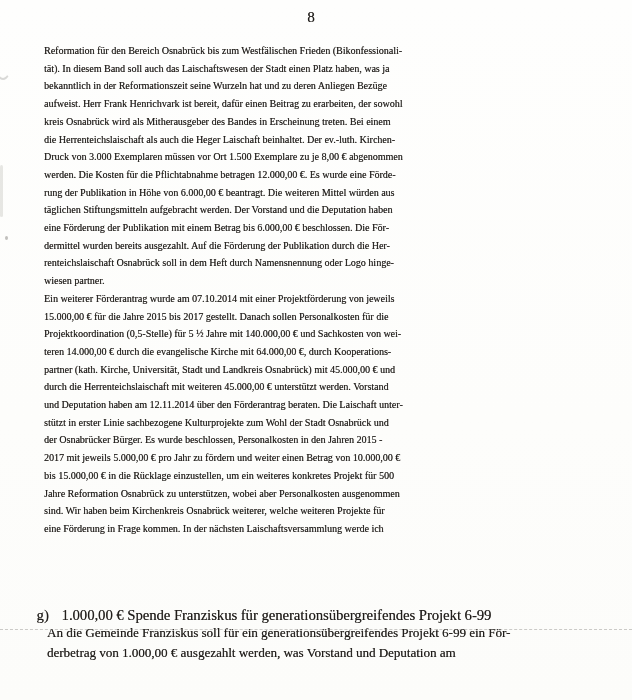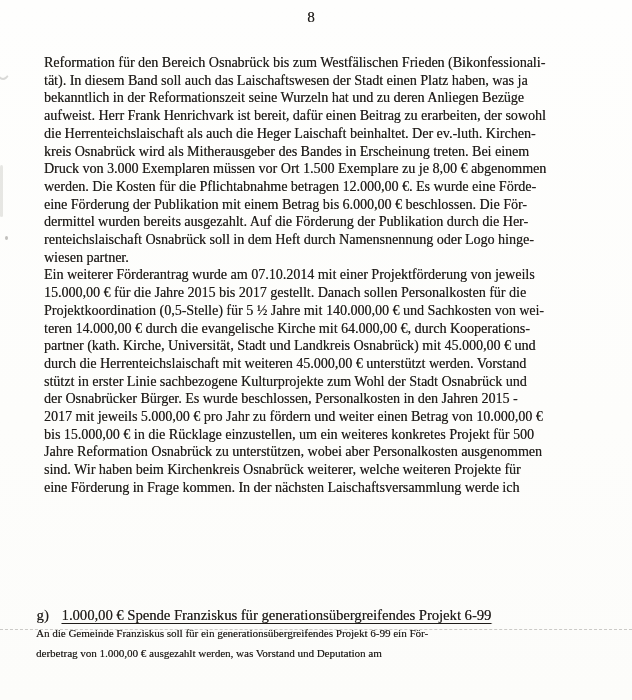--- a/index.html
+++ b/index.html
@@ -20,44 +20,43 @@
   .page-number {
     position: absolute;
     top: 8px; left: 0;
     width: 622px;
     text-align: center;
     font-size: 15px;
     line-height: 18px;
   }
   .main-text {
     position: absolute;
-    left: 44px; top: 54px;
+    left: 44px; top: 42px;
     width: 582px;
-    font-size: 14px;
+    font-size: 10px;
     line-height: 17.7px;
   }
   .text-line { white-space: pre; }
   .heading-row {
     position: absolute;
     left: 22px; top: 588px;
     font-size: 14.6px;
     line-height: 18px;
     white-space: pre;
   }
   .heading-marker { display: inline-block; width: 25px; }
   .heading-title {
-    text-decoration: underline;
     text-decoration-thickness: 1.3px;
     text-underline-offset: 2.5px;
   }
   .closing-par {
     position: absolute;
-    left: 36px; top: 623px;
+    left: 47px; top: 623px;
     width: 578px;
-    font-size: 11px;
+    font-size: 13px;
     line-height: 20.4px;
   }
   
   .artifact-dash-line {
     position: absolute;
     top: 629px; left: 0;
     width: 632px; height: 0;
     border-top: 1px dashed rgba(130, 128, 122, 0.40);
   }
   .artifact-arc {
@@ -89,34 +88,37 @@
 
 <div class="page">
 
   <div class="page-number">8</div>
 
   <div class="main-text">
       <div class="text-line">Reformation für den Bereich Osnabrück bis zum Westfälischen Frieden (Bikonfessionali-</div>
       <div class="text-line">tät). In diesem Band soll auch das Laischaftswesen der Stadt einen Platz haben, was ja</div>
       <div class="text-line">bekanntlich in der Reformationszeit seine Wurzeln hat und zu deren Anliegen Bezüge</div>
       <div class="text-line">aufweist. Herr Frank Henrichvark ist bereit, dafür einen Beitrag zu erarbeiten, der sowohl</div>
+      <div class="text-line">kreis Osnabrück wird als Mitherausgeber des Bandes in Erscheinung treten. Bei einem</div>
       <div class="text-line">die Herrenteichslaischaft als auch die Heger Laischaft beinhaltet. Der ev.-luth. Kirchen-</div>
-      <div class="text-line">kreis Osnabrück wird als Mitherausgeber des Bandes in Erscheinung treten. Bei einem</div>
       <div class="text-line">Druck von 3.000 Exemplaren müssen vor Ort 1.500 Exemplare zu je 8,00 € abgenommen</div>
       <div class="text-line">werden. Die Kosten für die Pflichtabnahme betragen 12.000,00 €. Es wurde eine Förde-</div>
+      <div class="text-line">rung der Publikation in Höhe von 6.000,00 € beantragt. Die weiteren Mittel würden aus</div>
+      <div class="text-line">täglichen Stiftungsmitteln aufgebracht werden. Der Vorstand und die Deputation haben</div>
       <div class="text-line">eine Förderung der Publikation mit einem Betrag bis 6.000,00 € beschlossen. Die För-</div>
       <div class="text-line">dermittel wurden bereits ausgezahlt. Auf die Förderung der Publikation durch die Her-</div>
       <div class="text-line">renteichslaischaft Osnabrück soll in dem Heft durch Namensnennung oder Logo hinge-</div>
       <div class="text-line">wiesen partner.</div>
       <div class="text-line">Ein weiterer Förderantrag wurde am 07.10.2014 mit einer Projektförderung von jeweils</div>
       <div class="text-line">15.000,00 € für die Jahre 2015 bis 2017 gestellt. Danach sollen Personalkosten für die</div>
       <div class="text-line">Projektkoordination (0,5-Stelle) für 5 ½ Jahre mit 140.000,00 € und Sachkosten von wei-</div>
       <div class="text-line">teren 14.000,00 € durch die evangelische Kirche mit 64.000,00 €, durch Kooperations-</div>
       <div class="text-line">partner (kath. Kirche, Universität, Stadt und Landkreis Osnabrück) mit 45.000,00 € und</div>
       <div class="text-line">durch die Herrenteichslaischaft mit weiteren 45.000,00 € unterstützt werden. Vorstand</div>
+      <div class="text-line">und Deputation haben am 12.11.2014 über den Förderantrag beraten. Die Laischaft unter-</div>
       <div class="text-line">stützt in erster Linie sachbezogene Kulturprojekte zum Wohl der Stadt Osnabrück und</div>
       <div class="text-line">der Osnabrücker Bürger. Es wurde beschlossen, Personalkosten in den Jahren 2015 -</div>
       <div class="text-line">2017 mit jeweils 5.000,00 € pro Jahr zu fördern und weiter einen Betrag von 10.000,00 €</div>
       <div class="text-line">bis 15.000,00 € in die Rücklage einzustellen, um ein weiteres konkretes Projekt für 500</div>
       <div class="text-line">Jahre Reformation Osnabrück zu unterstützen, wobei aber Personalkosten ausgenommen</div>
       <div class="text-line">sind. Wir haben beim Kirchenkreis Osnabrück weiterer, welche weiteren Projekte für</div>
       <div class="text-line">eine Förderung in Frage kommen. In der nächsten Laischaftsversammlung werde ich</div>
     </div>
 
   <div class="heading-row">

